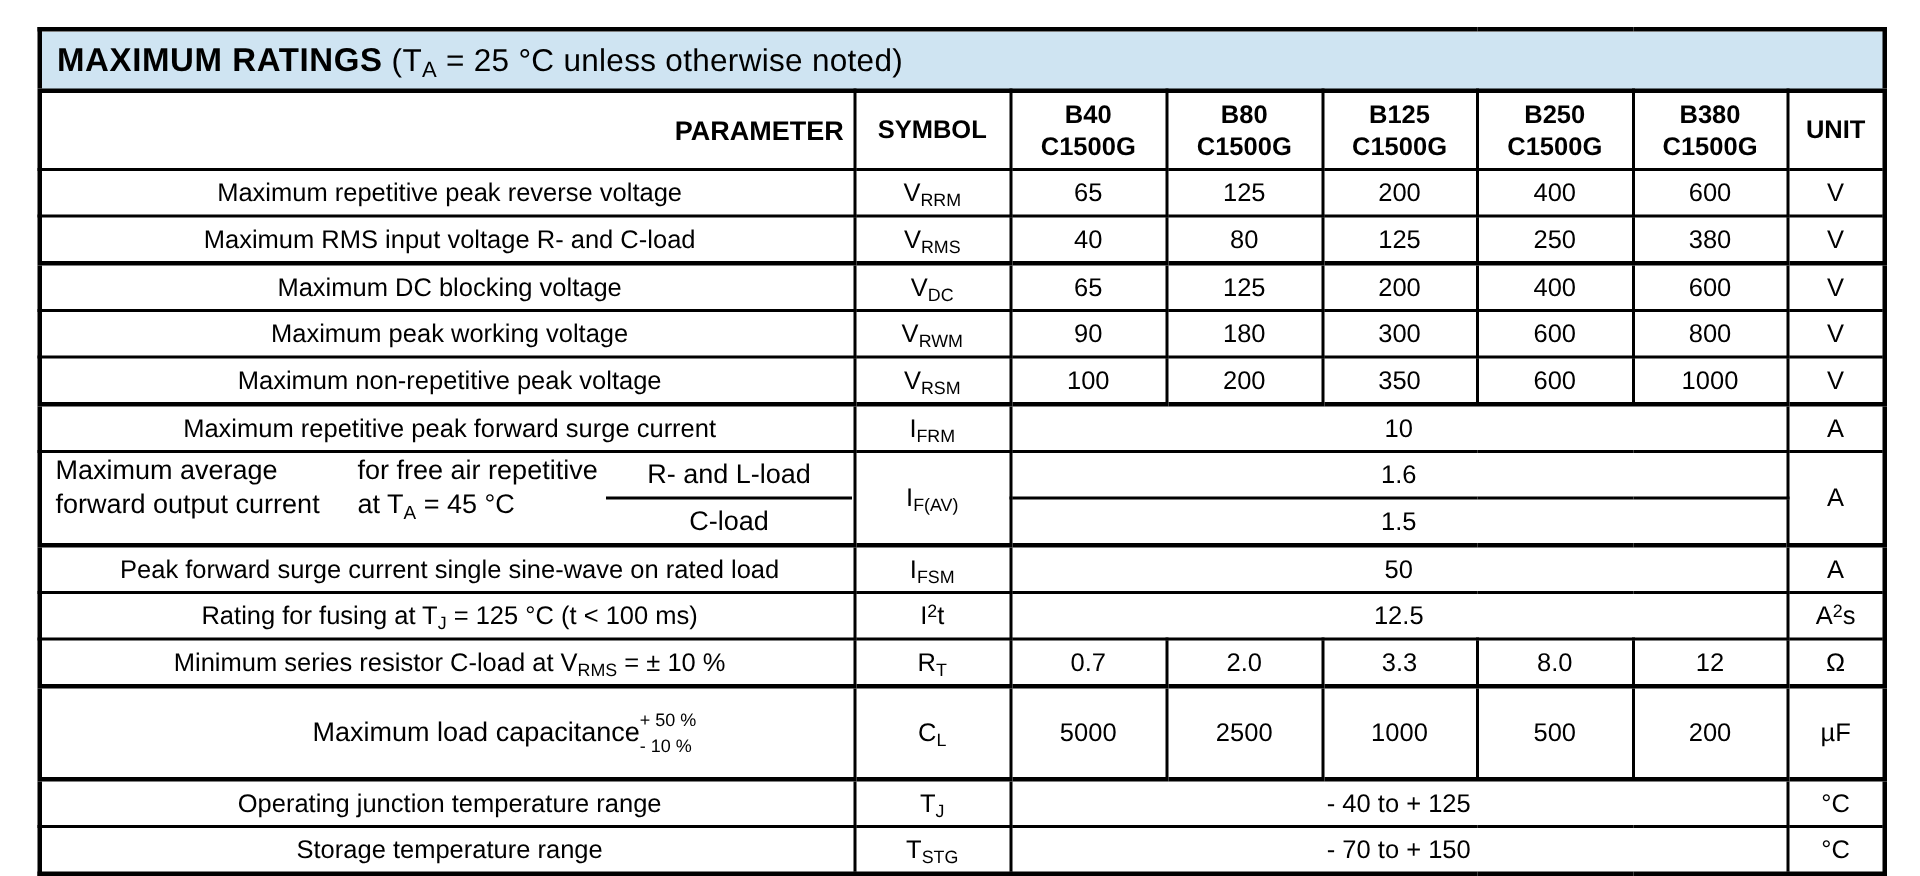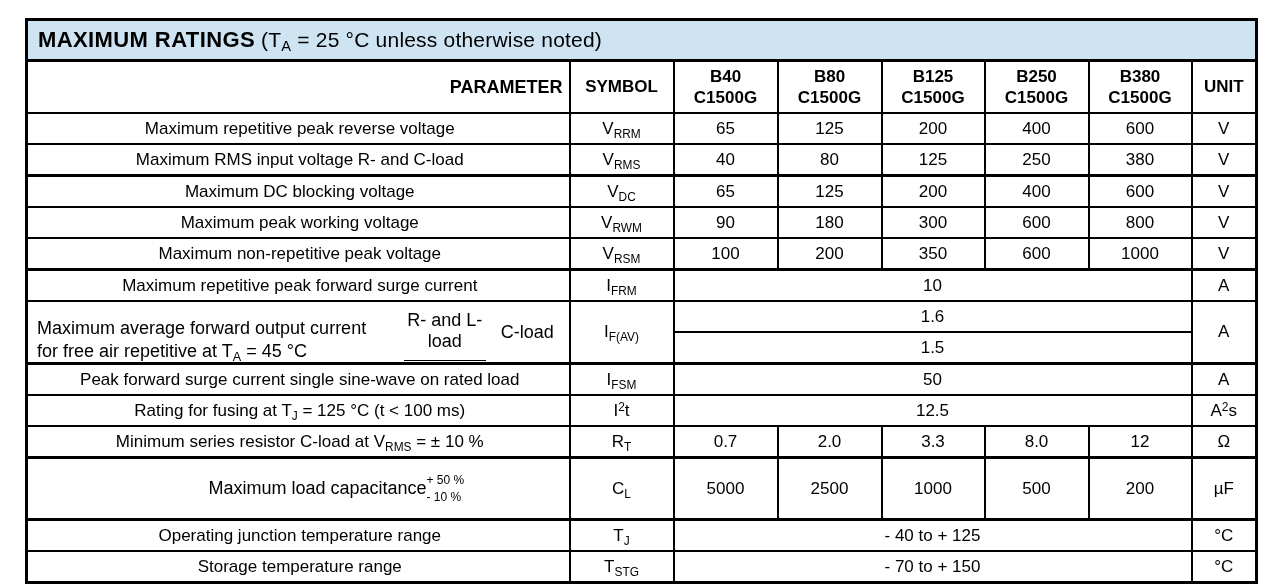--- a/index.html
+++ b/index.html
@@ -35,24 +35,24 @@
   td.param { text-align:left; padding:0 6px 0 9px; font-size:18px; }
   td.sym { font-size:18px; }
   sub.s { font-size:0.70em; vertical-align:-0.30em; line-height:0; }
   sup.s { font-size:0.70em; vertical-align:0.40em; line-height:0; }
   
   td.bb3 { border-bottom-width:3px;border-radius:15px; }
   
   td.nopad { padding:0; }
   .split-wrap { display:flex; width:100%; height:100%; align-items:stretch; }
   .split-left {
-    flex:1; display:flex; flex-direction:column; justify-content:flex-end;
+    flex:1; display:flex; justify-content:center;
     padding-left:9px; font-size:18px; text-align:left; line-height:1.25;
   }
-  .split-right { width:165px; display:flex; flex-direction:row; }
+  .split-right { width:165px; display:flex; flex-direction:column; }
   .split-right .cellA, .split-right .cellB {
     flex:1; display:flex; align-items:center; justify-content:center; font-size:18px;
   }
   .split-right .cellA { border-bottom:2px solid #000; }
   
   .tol-wrap { display:flex; width:100%; height:100%; align-items:center; }
   .tol-left { flex:1; padding-left:9px; font-size:18px; text-align:right; }
   .tol-right { width:100px; margin-right:42px; text-align:left; font-size:12px; line-height:1.35; }
 </style>
 </head>

